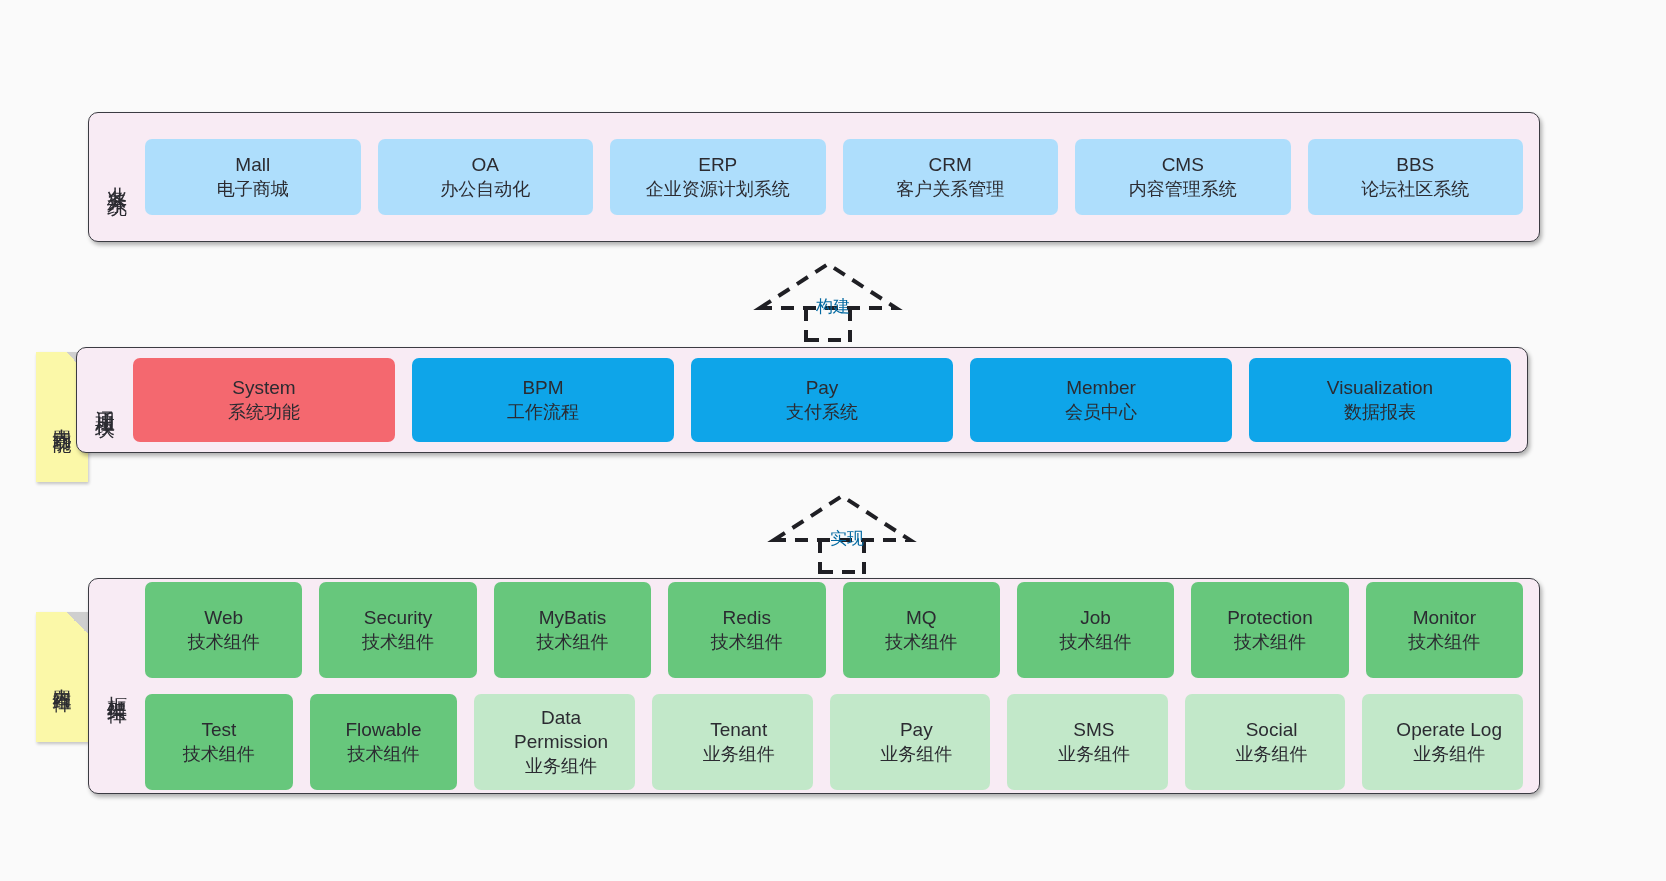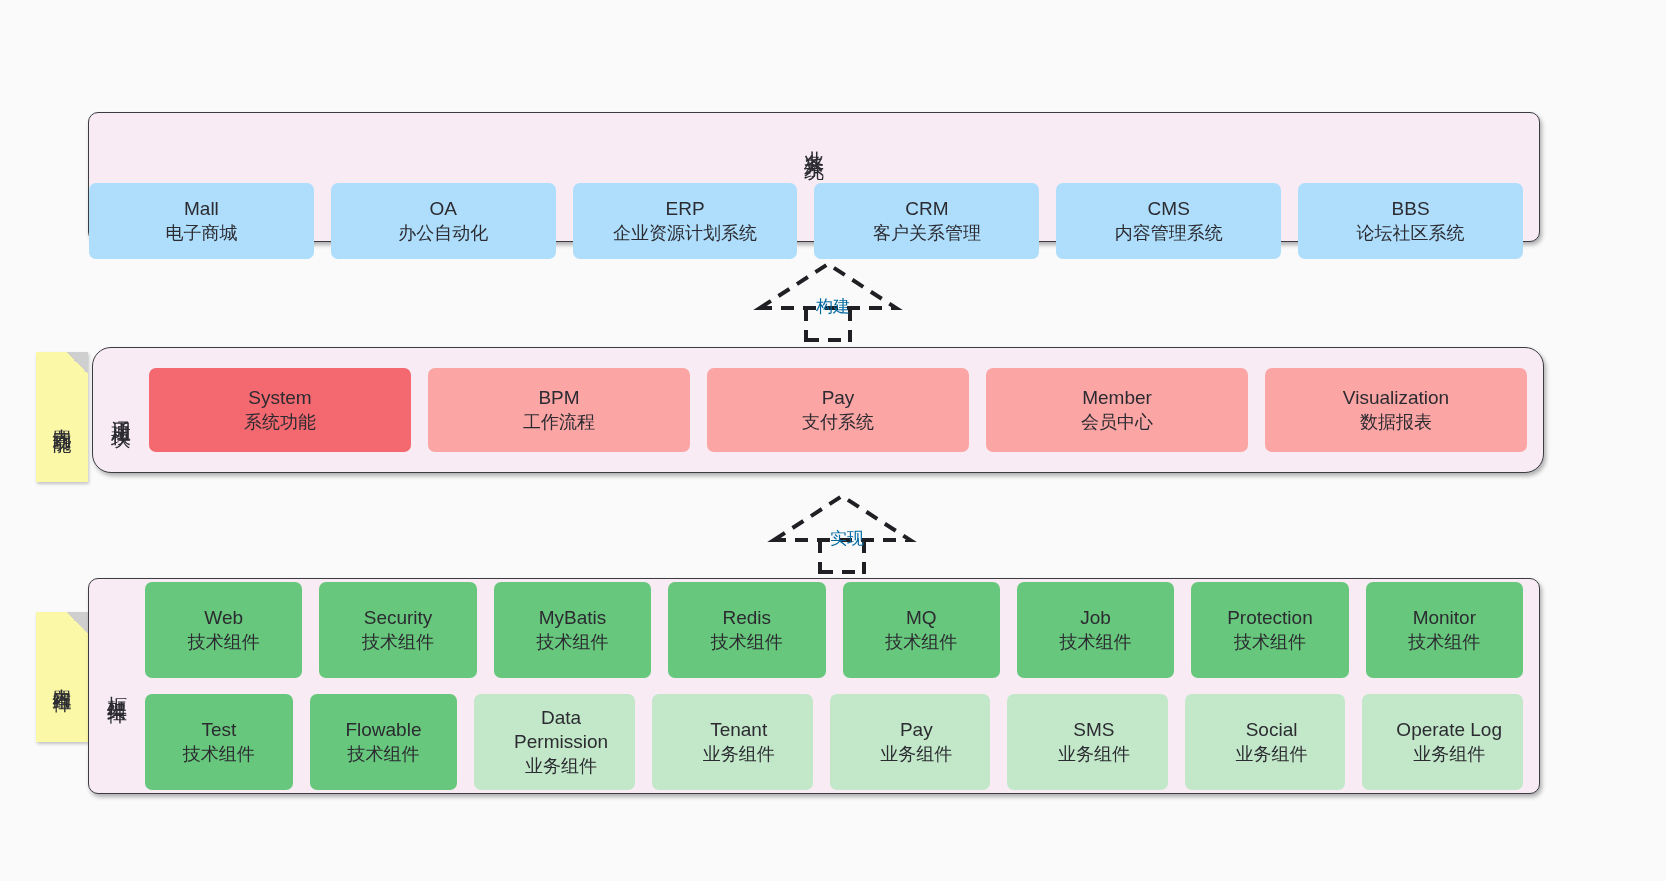--- a/index.html
+++ b/index.html
@@ -60,21 +60,21 @@
   }
   .node .t-en { font-size: 19px; }
   .node .t-cn { font-size: 18px; }
 
   .h-biz  { height: 76px; }
   .h-mod  { height: 84px; }
   .h-comp { height: 96px; }
 
   .c-blue       { background: #AEDEFC; }
   .c-red        { background: #F4686F; }
-  .c-pink       { background: #fca5a5; }
+  .c-pink       { background: #0ea5e9; }
   .c-green      { background: #67C77C; }
   .c-lightgreen { background: #C2E8C9; padding-left: 19px; }
 
   
   .sticky {
     position: absolute;
     background: #FBF8A8;
     color: #2B2B31;
     font-size: 19px;
     letter-spacing: 2px;
@@ -105,21 +105,21 @@
     background: transparent;
     white-space: nowrap;
     user-select: none;
   }
 </style>
 </head>
 <body>
 
 <div id="stage">
 
-  <div class="layer" id="layer-business" style="left:88px; top:112px; width:1452px; height:130px;flex-direction:column;">
+  <div class="layer" id="layer-business" style="left:88px; top:112px; width:1452px; height:130px;">
     <div class="layer-label">业务系统</div>
     <div class="layer-body">
       <div class="box-row">
         <div class="node h-biz c-blue">
           <span class="t-en">Mall</span>
           <span class="t-cn">电子商城</span>
         </div>
         <div class="node h-biz c-blue">
           <span class="t-en">OA</span>
           <span class="t-cn">办公自动化</span>
@@ -152,21 +152,21 @@
       <path d="M 48 46 L 48 80 M 92 46 L 92 80" fill="none" stroke="#1F1F24" stroke-width="4" stroke-dasharray="13 9"></path>
       <path d="M 48 78 L 92 78" fill="none" stroke="#1F1F24" stroke-width="4" stroke-dasharray="13 9"></path>
     </svg>
     <span class="uml-label" style="left:58px; top:33px;">构建</span>
   </div>
 
   <div class="sticky" id="sticky-builtin-function" style="left:36px; top:352px; width:52px; height:130px;">
     <span>内置功能</span>
   </div>
 
-  <div class="layer" id="layer-module" style="left:92px; top:347px; width:1452px; height:126px;border-radius:19px;">
+  <div class="layer" id="layer-module" style="left:76px; top:347px; width:1452px; height:106px;">
     <div class="layer-label">通用模块</div>
     <div class="layer-body">
       <div class="box-row">
         <div class="node h-mod c-red">
           <span class="t-en">System</span>
           <span class="t-cn">系统功能</span>
         </div>
         <div class="node h-mod c-pink">
           <span class="t-en">BPM</span>
           <span class="t-cn">工作流程</span>

